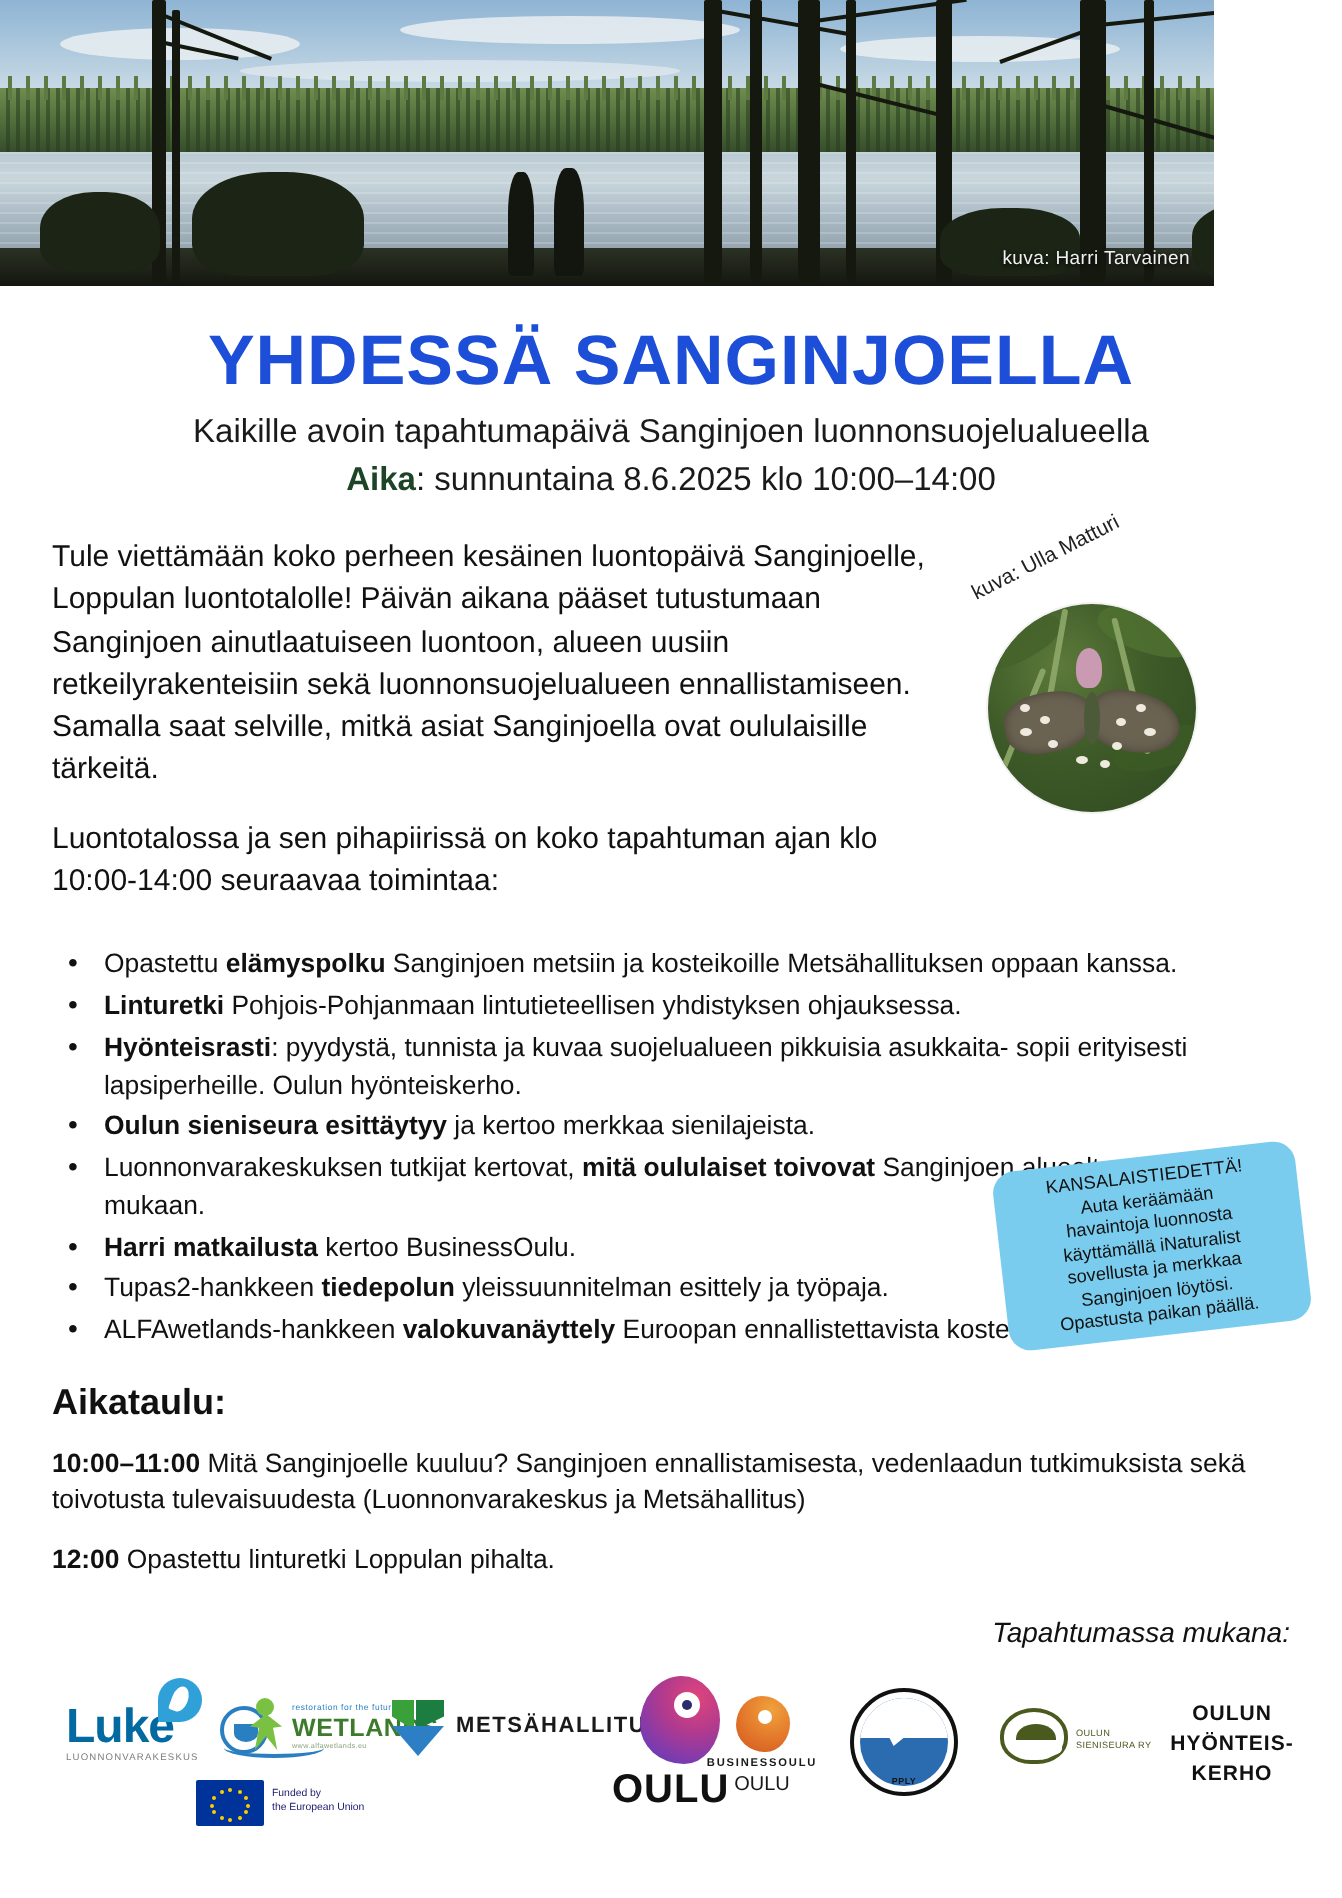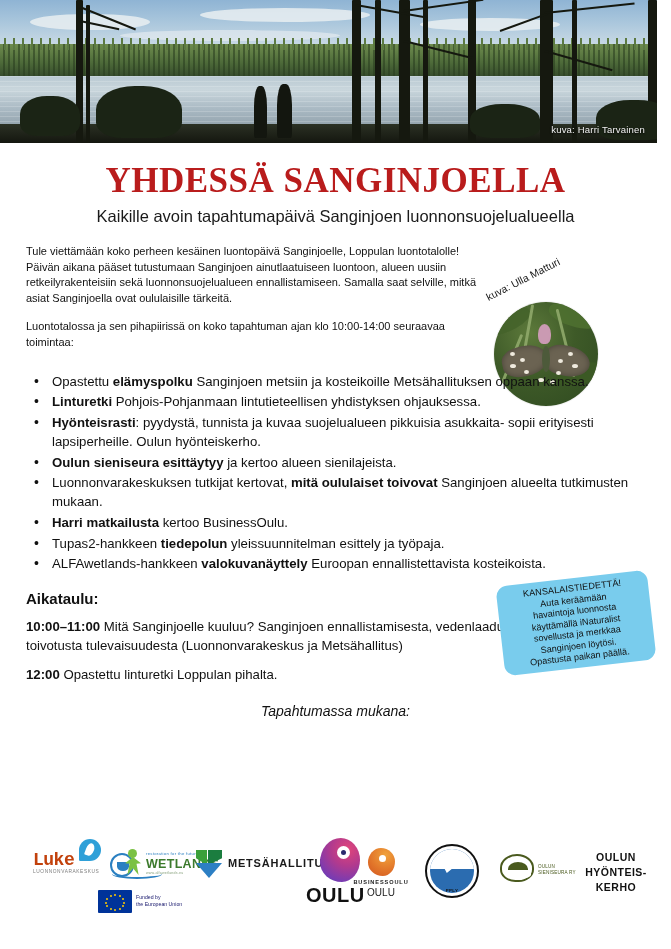--- a/index.html
+++ b/index.html
@@ -5,21 +5,21 @@
   * { box-sizing: border-box; margin: 0; padding: 0; }
   html, body {
     width: 671px; height: 949px;
     background: #ffffff;
     font-family: "Liberation Sans", sans-serif;
     overflow: hidden;
   }
   #poster { position: relative; width: 671px; height: 949px; background:#fff; }
 
   
-  .hero { position: relative; width: 657px; height: 143px; overflow: hidden; background:#0b0d0a; }
+  .hero { position: relative; width: 607px; height: 143px; overflow: hidden; background:#0b0d0a; }
   .sky {
     position:absolute; left:0; top:0; width:671px; height:72px;
     background: linear-gradient(180deg,#8fb4d4 0%, #a9c6dc 30%, #c6d8e4 60%, #dfe8ec 100%);
   }
   .cloud { position:absolute; background:#e9eef1; border-radius:50%; opacity:.85; }
   .farforest {
     position:absolute; left:0; top:44px; width:671px; height:34px;
     background:
       repeating-linear-gradient(90deg, rgba(40,60,30,0) 0 3px, rgba(40,60,30,.55) 3px 5px),
       linear-gradient(180deg,#6f8d4e 0%, #4d6a39 55%, #33482a 100%);
@@ -45,49 +45,49 @@
   .bush { position:absolute; background:#1b2415; border-radius:45% 45% 30% 30%; }
   .person { position:absolute; background:#13160f; border-radius:40% 40% 10% 10%; }
   .credit-hero {
     position:absolute; right:12px; bottom:8px; color:#f0f0f0; font-size:9.5px;
     letter-spacing:.2px; text-shadow:0 1px 2px rgba(0,0,0,.9);
     font-family:"Liberation Sans", sans-serif;
   }
 
   
   .title {
-    text-align:center; color:#b91c1c; font-weight:bold;
+    text-align:center; color:#1d4ed8; font-weight:bold;
     font-size:35px; letter-spacing:.5px; margin-top:18px;
-    font-family:Liberation Serif, serif;
+    font-family:Liberation Sans, sans-serif;
   }
   .subtitle { text-align:center; font-size:16.5px; color:#1a1a1a; margin-top:6px; }
   .line-place, .line-time { text-align:center; font-size:16.5px; color:#1a1a1a; margin-top:5px; }
   .line-place b, .line-time b { color:#1d4427; }
 
   
   .body-wrap { position:relative; padding:0 26px; }
-  p.para { font-size:11px; line-height:1.42; color:#111; margin-top:13px; text-align:left; }
+  p.para { font-size:15px; line-height:1.42; color:#111; margin-top:13px; text-align:left; }
   .para.first { margin-top:18px; width:455px; }
   .para.second { width:455px; }
 
   ul.activities { list-style:none; margin-top:22px; }
   ul.activities li {
     position:relative; font-size:13.2px; line-height:1.42; color:#111;
     padding-left:26px; margin-bottom:2px;
   }
   ul.activities li:before {
     content:"\2022"; position:absolute; left:8px; top:-1px; font-size:14px; color:#111;
   }
   b { font-weight:bold; }
 
   
-  .sched-title { font-size:15px; font-weight:bold; margin-top:16px; color:#111; }
+  .sched-title { font-size:18px; font-weight:bold; margin-top:16px; color:#111; }
   .sched-item { font-size:13.2px; line-height:1.42; color:#111; margin-top:11px; }
 
-  .mukana { text-align:center; font-style:italic; font-size:14px; color:#111; margin-top:18px; }
+  .mukana { text-align:right; font-style:italic; font-size:14px; color:#111; margin-top:18px; }
 
   
   .butterfly {
     position:absolute; left:494px; top:302px; width:104px; height:104px; border-radius:50%;
     overflow:hidden; box-shadow:0 0 0 1px rgba(0,0,0,.05);
     background: radial-gradient(circle at 35% 30%, #5d7a3b 0%, #3e5a28 45%, #2f4a20 100%);
   }
   .bf-leaf { position:absolute; background:#44632a; border-radius:45%; opacity:.85; }
   .bf-stem { position:absolute; background:#8fa86a; width:3px; border-radius:2px; opacity:.9; }
   .bf-flower { position:absolute; width:13px; height:20px; background:#d79ec0; border-radius:50% 50% 40% 40%; left:44px; top:22px; opacity:.9;}
@@ -110,21 +110,21 @@
     padding:5px 7px 4px 7px; text-align:center;
     font-size:9.1px; line-height:1.27; color:#101010;
   }
   .callout .hd { font-size:9.1px; letter-spacing:.1px; }
 
   
   .logos { position:absolute; left:0; top:832px; width:671px; height:110px; }
   .logo { position:absolute; }
 
   
-  .luke-text { font-size:18px; font-weight:bold; color:#c2410c; letter-spacing:-.5px; font-family:Liberation Mono, monospace; }
+  .luke-text { font-size:24px; font-weight:bold; color:#0369a1; letter-spacing:-.5px; font-family:Liberation Sans, sans-serif; }
   .luke-sub { font-size:4.8px; letter-spacing:.6px; color:#7d7d7d; margin-top:-1px; }
   .luke-leaf { position:absolute; left:46px; top:-11px; width:22px; height:22px; background:#2fa0d8; border-radius:50% 50% 50% 6%; }
   .luke-leaf:after { content:""; position:absolute; left:7px; top:4px; width:8px; height:13px; background:#fff; border-radius:50% 50% 50% 10%; transform:rotate(20deg); }
 
   
   .wl-circle { position:absolute; left:0; top:4px; width:24px; height:24px; border-radius:50%; border:2px solid #2a7fc1; }
   .wl-circle:after{ content:""; position:absolute; left:5px; top:7px; width:12px; height:9px; background:#2a7fc1; border-radius:0 0 60% 60%; }
   .wl-person { position:absolute; left:18px; top:0px; width:9px; height:9px; border-radius:50%; background:#7ac143; }
   .wl-body { position:absolute; left:15px; top:8px; width:16px; height:18px; background:#7ac143; clip-path: polygon(50% 0%, 100% 35%, 72% 38%, 85% 100%, 50% 62%, 15% 100%, 28% 38%, 0 35%); }
   .wl-word { position:absolute; left:36px; top:8px; font-size:12.5px; font-weight:bold; color:#3c7a2c; letter-spacing:.3px; }
@@ -218,20 +218,23 @@
     <div class="bush" style="left:596px;top:100px;width:76px;height:40px;"></div>
 
     <div class="person" style="left:254px;top:86px;width:13px;height:52px;"></div>
     <div class="person" style="left:277px;top:84px;width:15px;height:54px;"></div>
 
     <div class="credit-hero">kuva:  Harri Tarvainen</div>
   </div>
 
   <div class="title">YHDESSÄ SANGINJOELLA</div>
   <div class="subtitle">Kaikille avoin tapahtumapäivä Sanginjoen luonnonsuojelualueella</div>
+  <div class="line-time">
+    <b>Aika</b><span>: sunnuntaina 8.6.2025 klo 10:00–14:00</span>
+  </div>
 
   <div class="butterfly">
     <div class="bf-leaf" style="left:-6px;top:10px;width:44px;height:18px;transform:rotate(-28deg);"></div>
     <div class="bf-leaf" style="left:54px;top:4px;width:50px;height:20px;transform:rotate(18deg);background:#4f7130;"></div>
     <div class="bf-leaf" style="left:62px;top:62px;width:48px;height:20px;transform:rotate(-14deg);background:#3c5a24;"></div>
     <div class="bf-stem" style="left:32px;top:2px;height:60px;transform:rotate(10deg);"></div>
     <div class="bf-stem" style="left:70px;top:6px;height:70px;transform:rotate(-14deg);"></div>
     <div class="bf-stem" style="left:14px;top:30px;height:66px;transform:rotate(22deg);"></div>
     <div class="bf-flower"></div>
     <div class="bf-wing" style="left:8px;top:44px;width:46px;height:30px;transform:rotate(-12deg);"></div>
@@ -251,21 +254,21 @@
   <div class="credit-bf">kuva: Ulla Matturi</div>
 
   <div class="body-wrap">
     <p class="para first">Tule viettämään koko perheen kesäinen luontopäivä Sanginjoelle, Loppulan luontotalolle! Päivän aikana pääset tutustumaan Sanginjoen ainutlaatuiseen luontoon, alueen uusiin retkeilyrakenteisiin sekä luonnonsuojelualueen ennallistamiseen. Samalla saat selville, mitkä asiat Sanginjoella ovat oululaisille tärkeitä.</p>
     <p class="para second">Luontotalossa ja sen pihapiirissä on koko tapahtuman ajan klo 10:00-14:00 seuraavaa toimintaa:</p>
 
     <ul class="activities">
       <li><span>Opastettu </span><b>elämyspolku</b><span> Sanginjoen metsiin ja kosteikoille Metsähallituksen oppaan kanssa.</span></li>
       <li><span></span><b>Linturetki</b><span> Pohjois-Pohjanmaan lintutieteellisen yhdistyksen ohjauksessa.</span></li>
       <li><span></span><b>Hyönteisrasti</b><span>: pyydystä, tunnista ja kuvaa suojelualueen pikkuisia asukkaita- sopii erityisesti lapsiperheille. Oulun hyönteiskerho.</span></li>
-      <li><span></span><b>Oulun sieniseura esittäytyy</b><span> ja kertoo alueen sienilajeista.</span></li>
+      <li><span></span><b>Oulun sieniseura esittäytyy</b><span> ja kertoo merkkaa sienilajeista.</span></li>
       <li><span>Luonnonvarakeskuksen tutkijat kertovat, </span><b>mitä oululaiset toivovat</b><span> Sanginjoen alueelta tutkimusten mukaan.</span></li>
       <li><span></span><b>Harri matkailusta</b><span> kertoo BusinessOulu.</span></li>
       <li><span>Tupas2-hankkeen </span><b>tiedepolun</b><span> yleissuunnitelman esittely ja työpaja.</span></li>
       <li><span>ALFAwetlands-hankkeen </span><b>valokuvanäyttely</b><span> Euroopan ennallistettavista kosteikoista.</span></li>
     </ul>
 
     <div class="sched-title">Aikataulu:</div>
     <div class="sched-item"><b>10:00–11:00</b><span> Mitä Sanginjoelle kuuluu? Sanginjoen ennallistamisesta, vedenlaadun tutkimuksista sekä toivotusta tulevaisuudesta (Luonnonvarakeskus ja Metsähallitus)</span></div>
     <div class="sched-item"><b>12:00</b><span> Opastettu linturetki Loppulan pihalta.</span></div>
 

